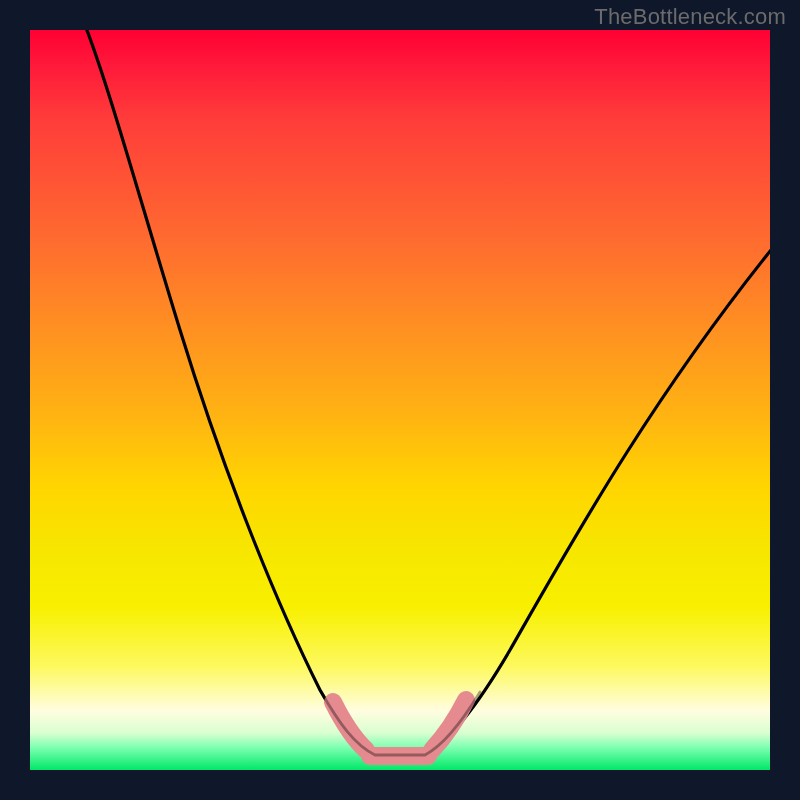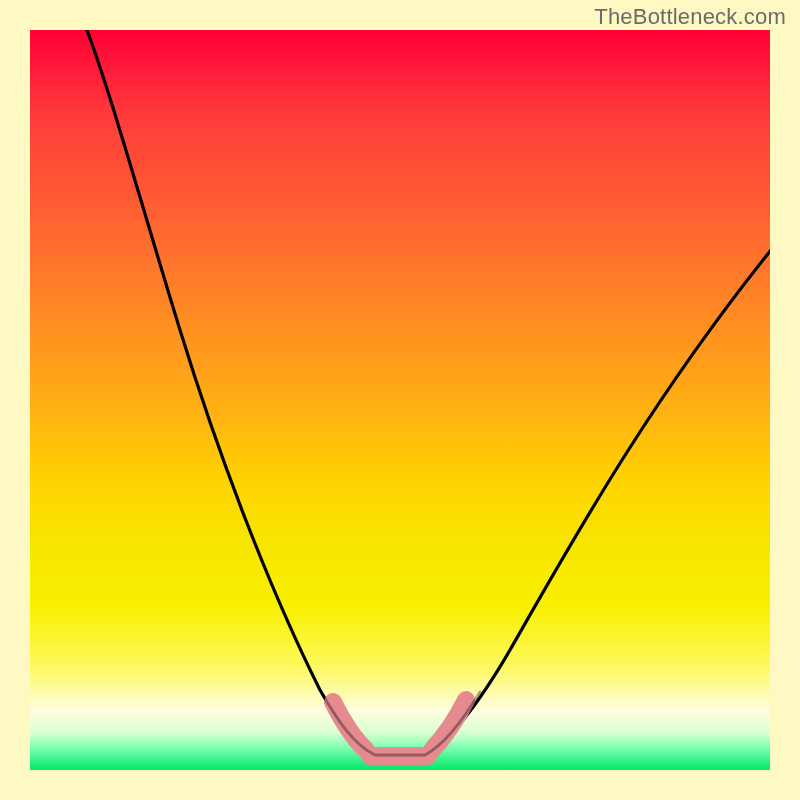--- a/index.html
+++ b/index.html
@@ -8,21 +8,21 @@
     width: 800px;
     height: 800px;
     background: #000;
     position: relative;
     font-family: Arial, Helvetica, sans-serif;
     overflow: hidden;
   }
   .frame {
     position: absolute;
     inset: 0;
-    background: #fef9c3;
+    background: #0f172a;
     text-align: right;
   }
   .plot-area {
     position: absolute;
     left: 30px;
     top: 30px;
     width: 740px;
     height: 740px;
     overflow: hidden;
   }

